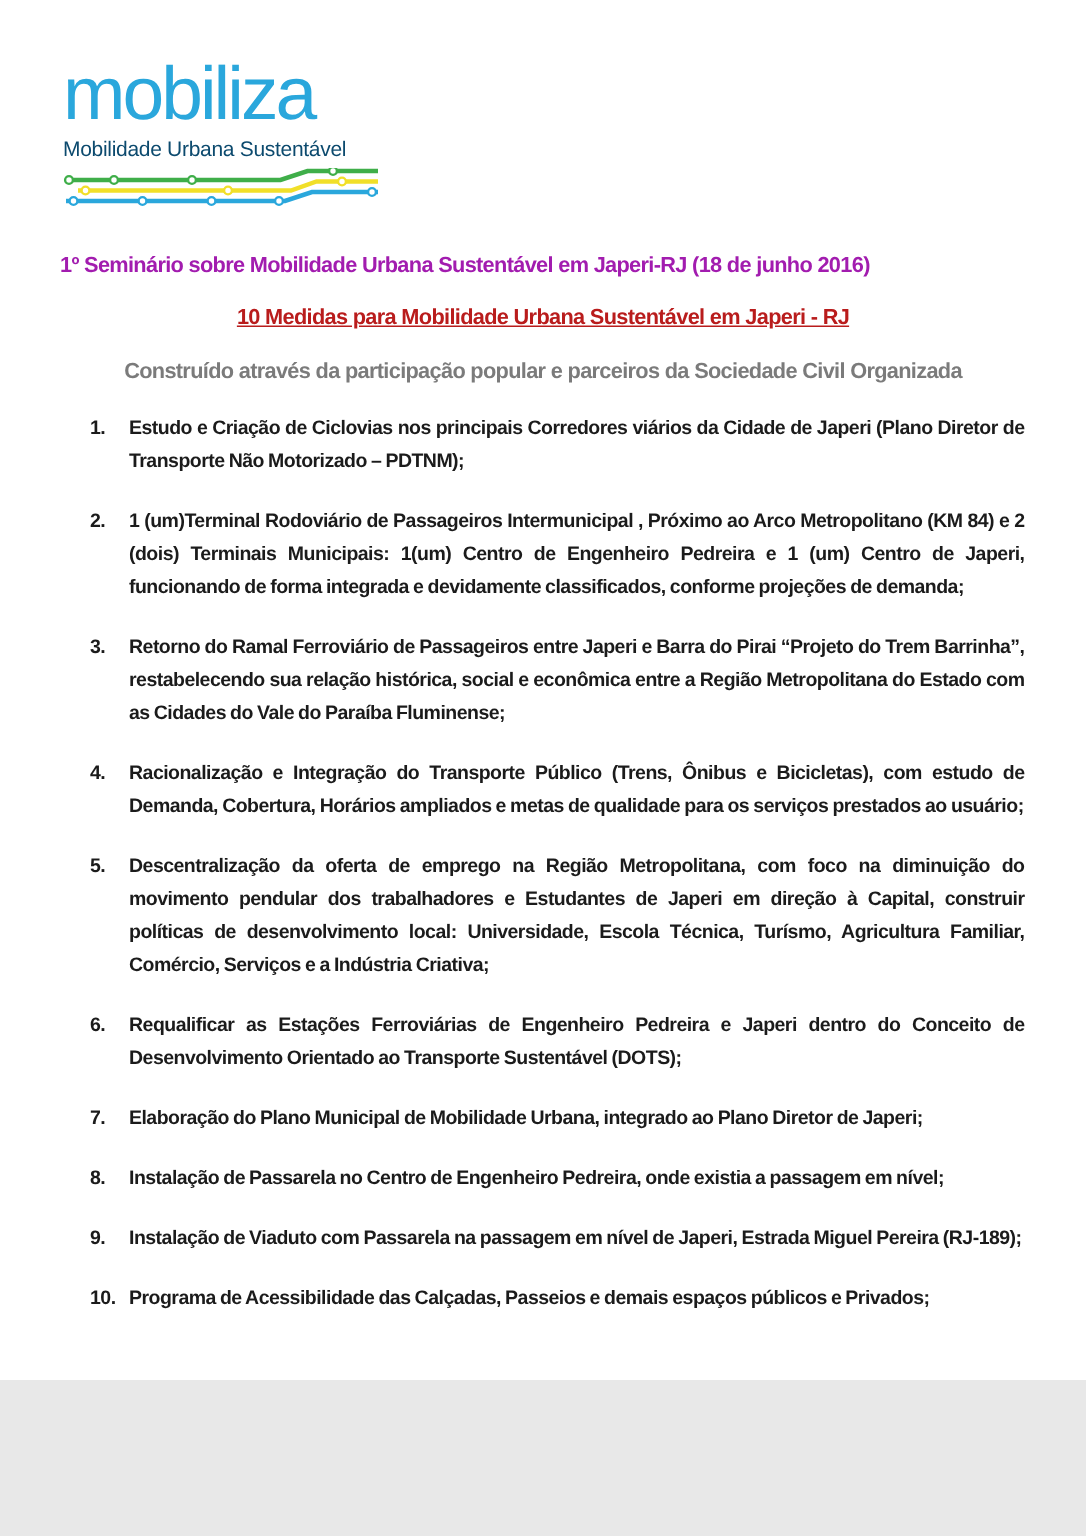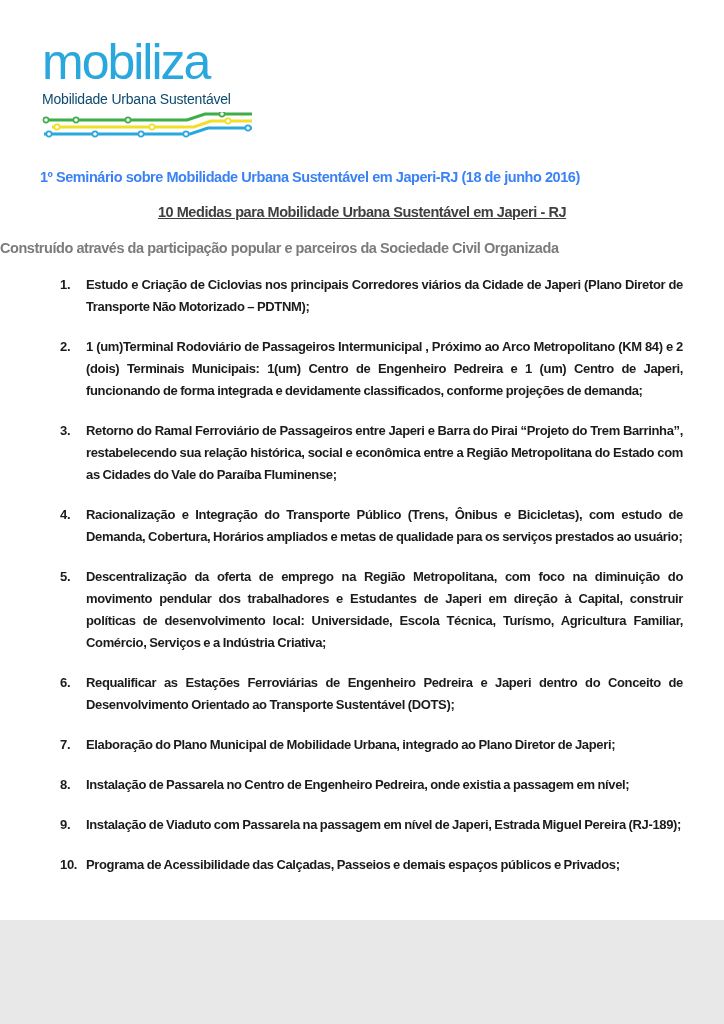--- a/index.html
+++ b/index.html
@@ -23,31 +23,31 @@
     letter-spacing:-0.2px;white-space:nowrap;margin-top:1px;
   }
   .metro{display:block;margin-top:5px;}
   .city{
     text-align:right;color:#2AA7DC;font-size:22px;
     letter-spacing:-0.5px;margin-top:0px;padding-right:2px;
   }
   
   .h-seminar{
     position:absolute;left:40px;right:40px;top:169px;
-    font-size:14.5px;font-weight:bold;color:#3b82f6;
+    font-size:14.5px;font-weight:bold;color:#a21caf;
     letter-spacing:-0.45px;white-space:nowrap;
   }
   .h-title{
     position:absolute;left:0;right:0;top:204px;
-    text-align:center;font-size:14.5px;font-weight:bold;color:#404040;
+    text-align:center;font-size:14.5px;font-weight:bold;color:#b91c1c;
     letter-spacing:-0.45px;text-decoration:underline;
   }
   .h-subtitle{
     position:absolute;left:0;right:0;top:240px;
-    font-size:14.5px;font-weight:bold;color:#7B7B7B;
+    text-align:center;font-size:14.5px;font-weight:bold;color:#7B7B7B;
     letter-spacing:-0.45px;white-space:nowrap;
   }
   
   .measures{
     position:absolute;left:60px;right:41px;top:274px;
   }
   .item{
     display:flex;align-items:flex-start;
     margin-bottom:18px;
     font-size:13px;font-weight:bold;color:#1b1b1b;

